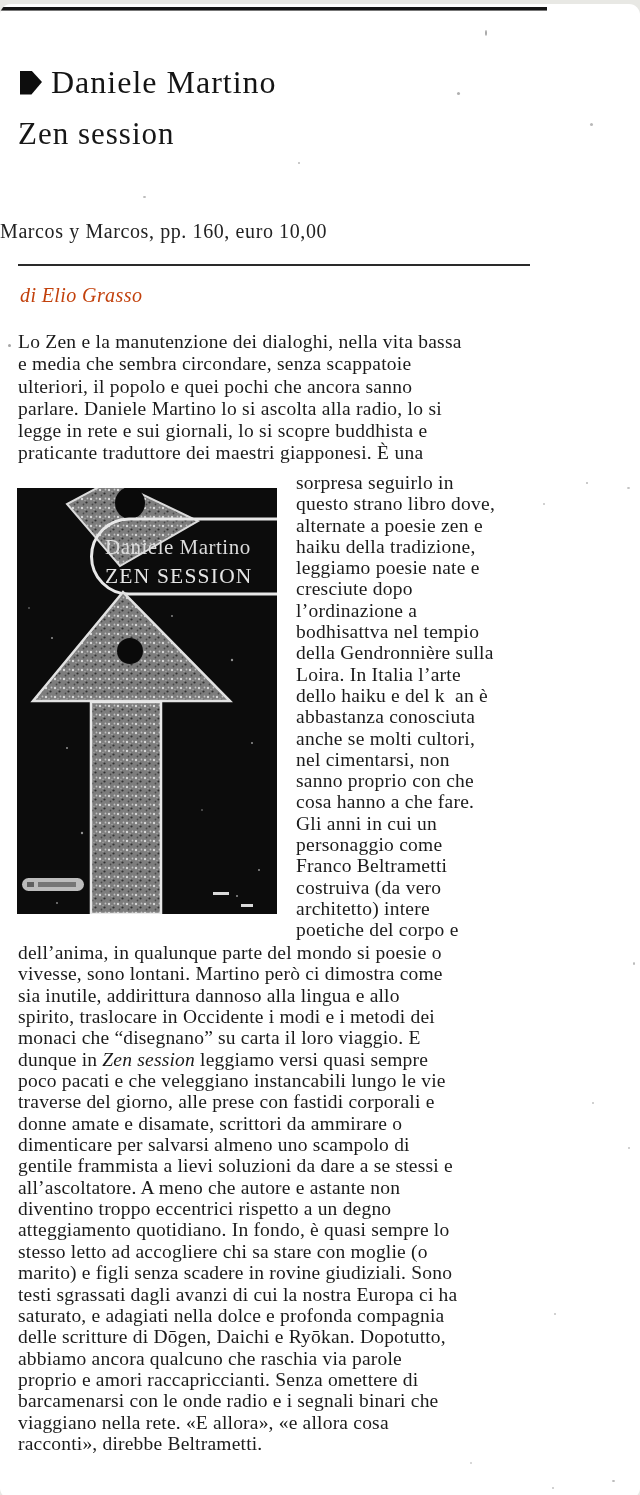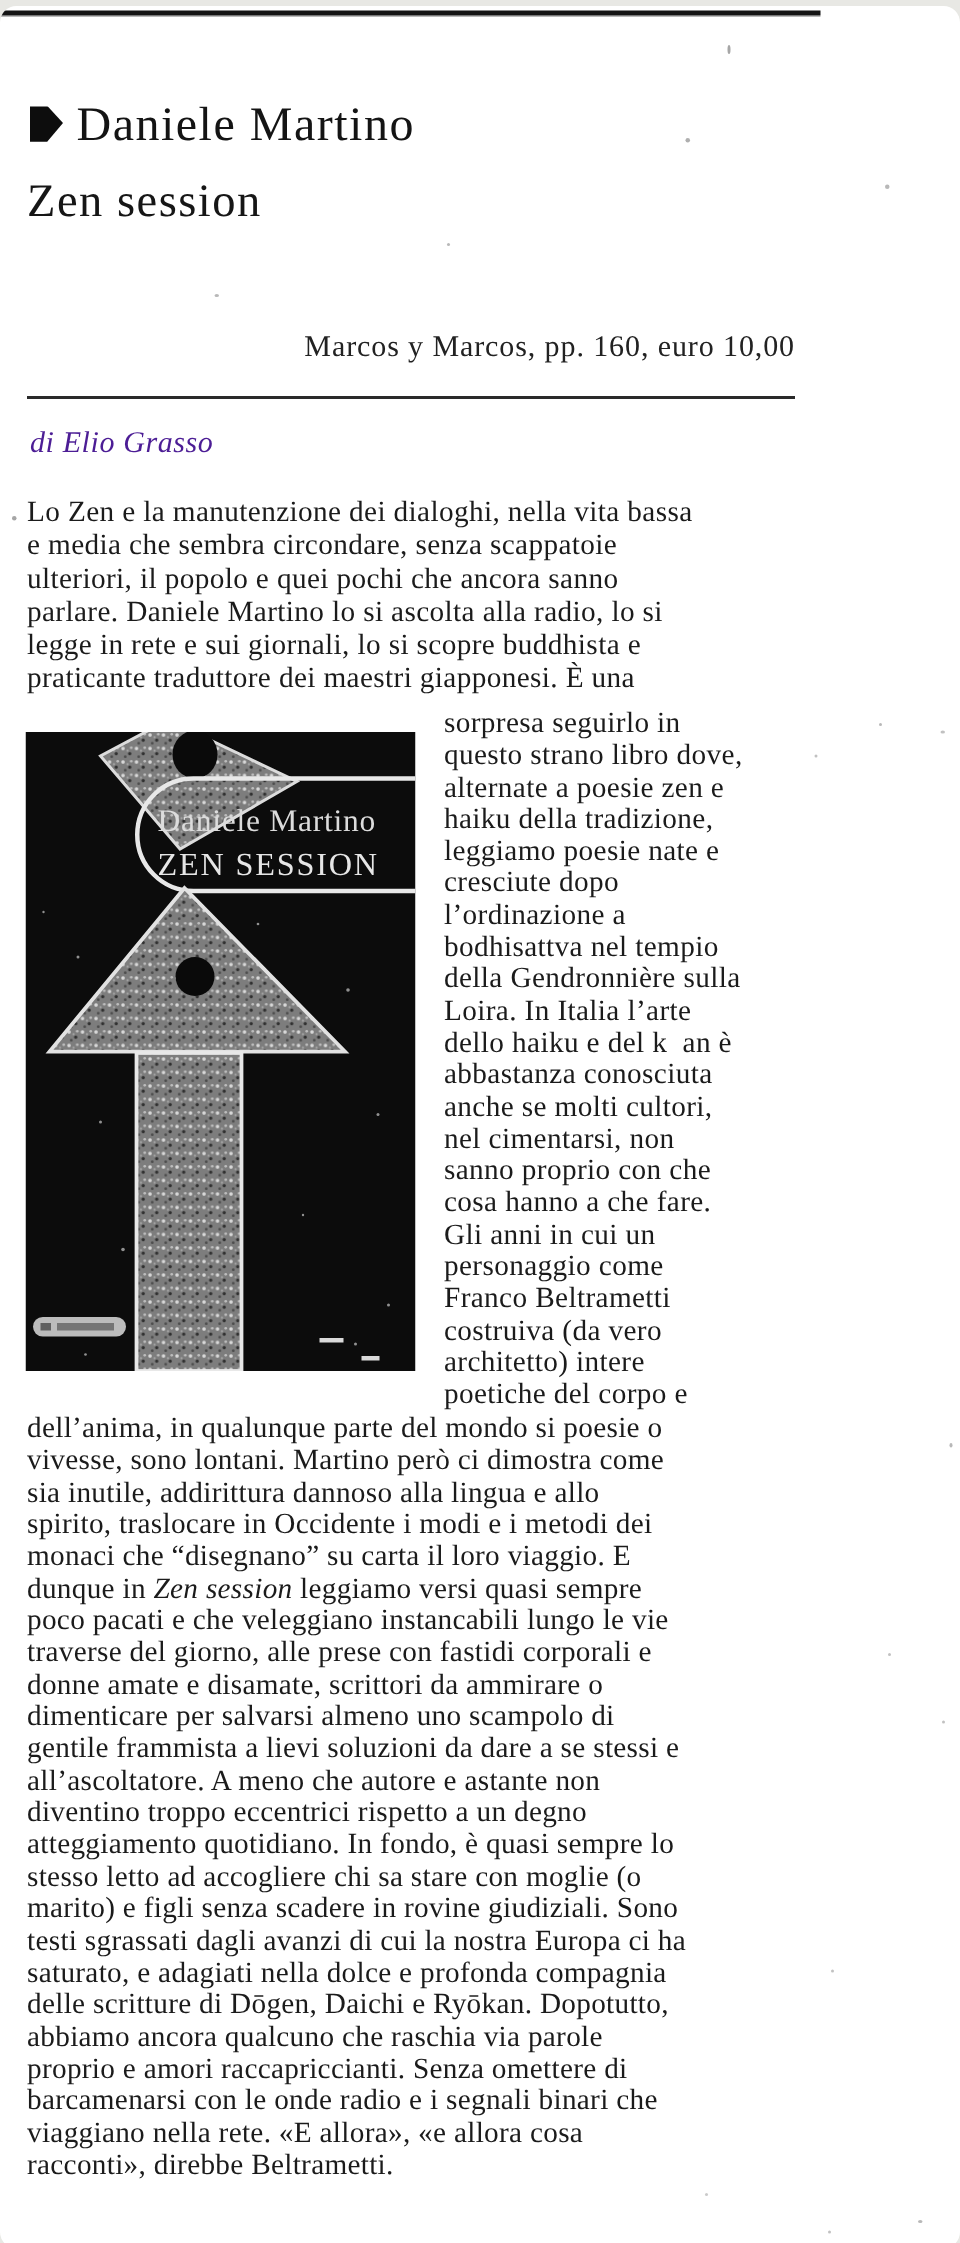--- a/index.html
+++ b/index.html
@@ -11,26 +11,26 @@
   .top-rule{position:absolute;left:0;top:3px;width:547px;height:3px;background:#151515;}
   .top-rule::after{content:"";position:absolute;left:0;top:3px;width:100%;height:1px;background:#777;}
 
   .author-row{position:absolute;left:20px;top:60px;display:flex;align-items:center;gap:9px;}
   .bullet{width:22px;height:24px;background:#0d0d0d;
     clip-path:polygon(0 0,52% 0,100% 48%,52% 100%,0 100%);flex:0 0 auto;}
   .author-name{font-size:32px;letter-spacing:1px;color:#141414;}
 
   .book-title{position:absolute;left:18px;top:112px;font-size:31px;letter-spacing:1px;color:#161616;}
 
-  .publisher-line{position:absolute;left:0;top:216px;width:530px;text-align:right;
+  .publisher-line{position:absolute;left:0;top:216px;width:530px;
     font-size:20px;letter-spacing:.6px;color:#222;}
 
   .rule2{position:absolute;left:18px;top:260px;width:512px;height:2px;background:#2a2a2a;}
 
-  .byline{position:absolute;left:20px;top:280px;font-size:20px;font-style:italic;letter-spacing:.4px;color:#4c1d95;}
+  .byline{position:absolute;left:20px;top:280px;font-size:20px;font-style:italic;letter-spacing:.4px;color:#c2410c;}
 
   .line{white-space:pre;}
   .intro{position:absolute;left:18px;top:327px;width:540px;font-size:19.5px;line-height:22.3px;letter-spacing:.25px;}
   .column{position:absolute;left:296px;top:468px;width:250px;font-size:19.5px;line-height:21.3px;letter-spacing:.25px;}
   .bottom{position:absolute;left:18px;top:938px;width:545px;font-size:19.5px;line-height:21.35px;letter-spacing:.2px;}
 
   .cover{position:absolute;left:17px;top:484px;width:260px;height:426px;}
   .cover svg{display:block;width:100%;height:100%;}
 
   .sp{position:absolute;background:#4e4e4e;border-radius:50%;}

